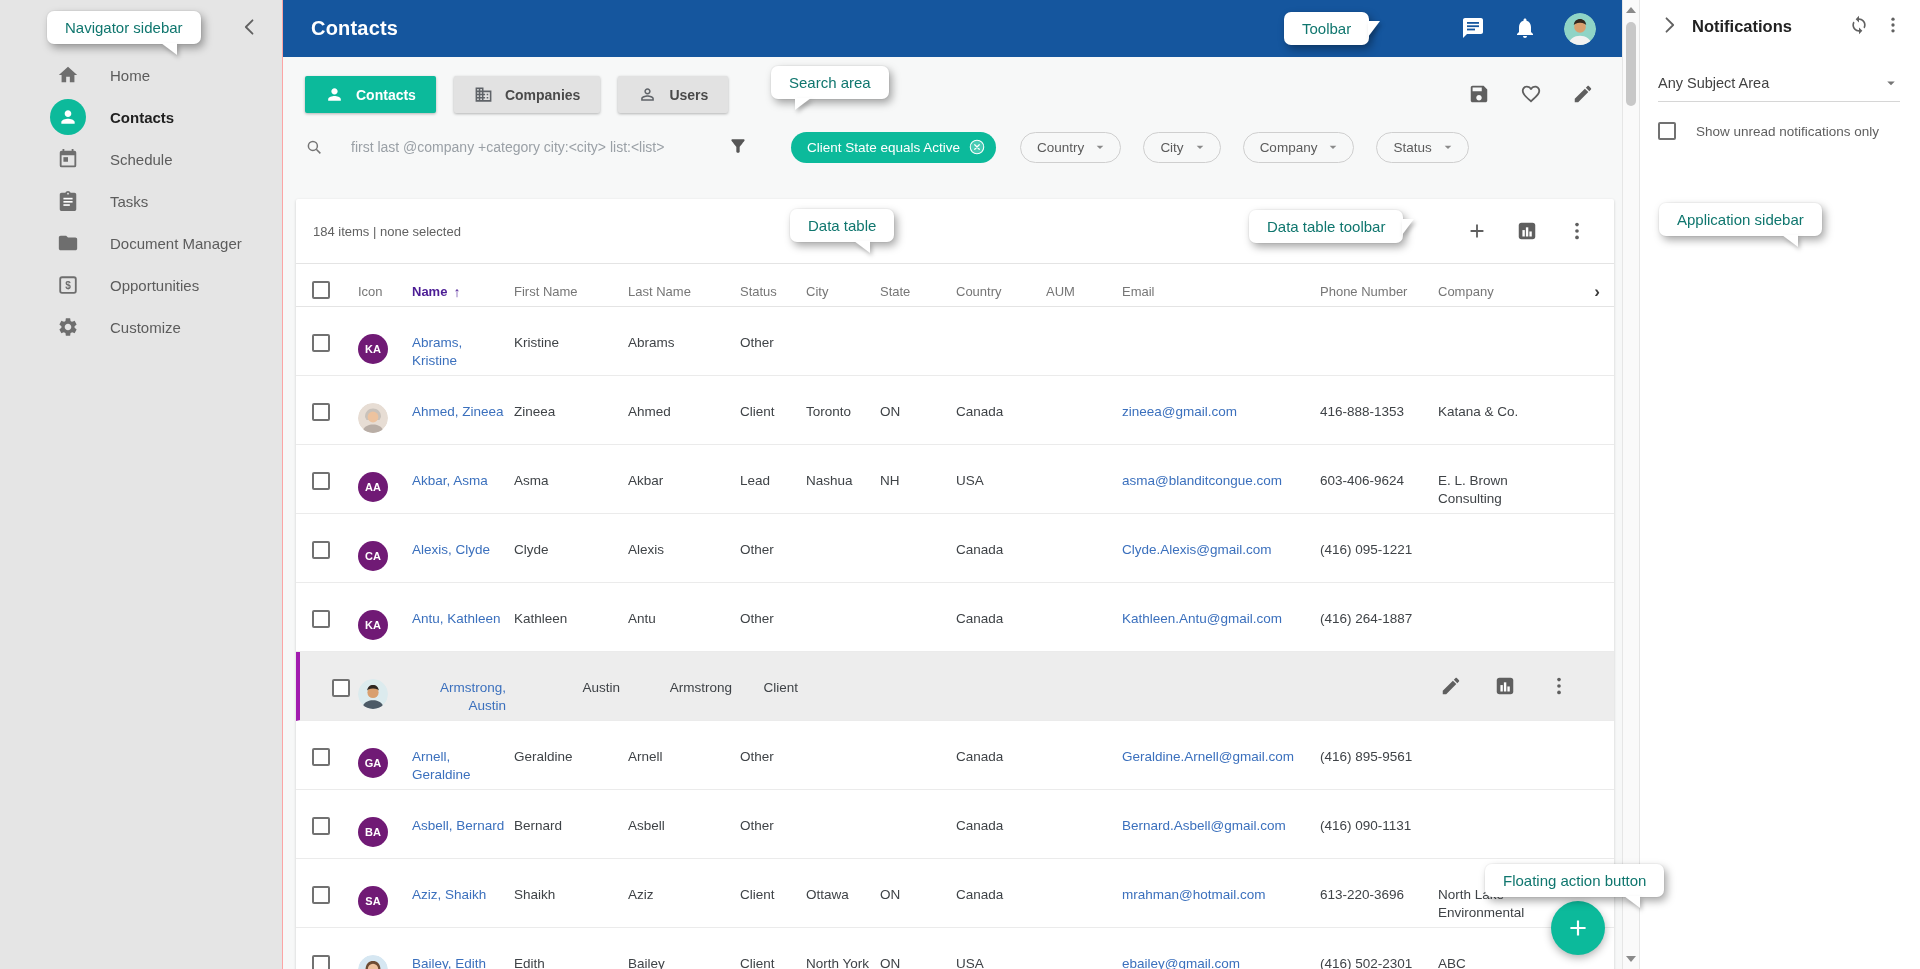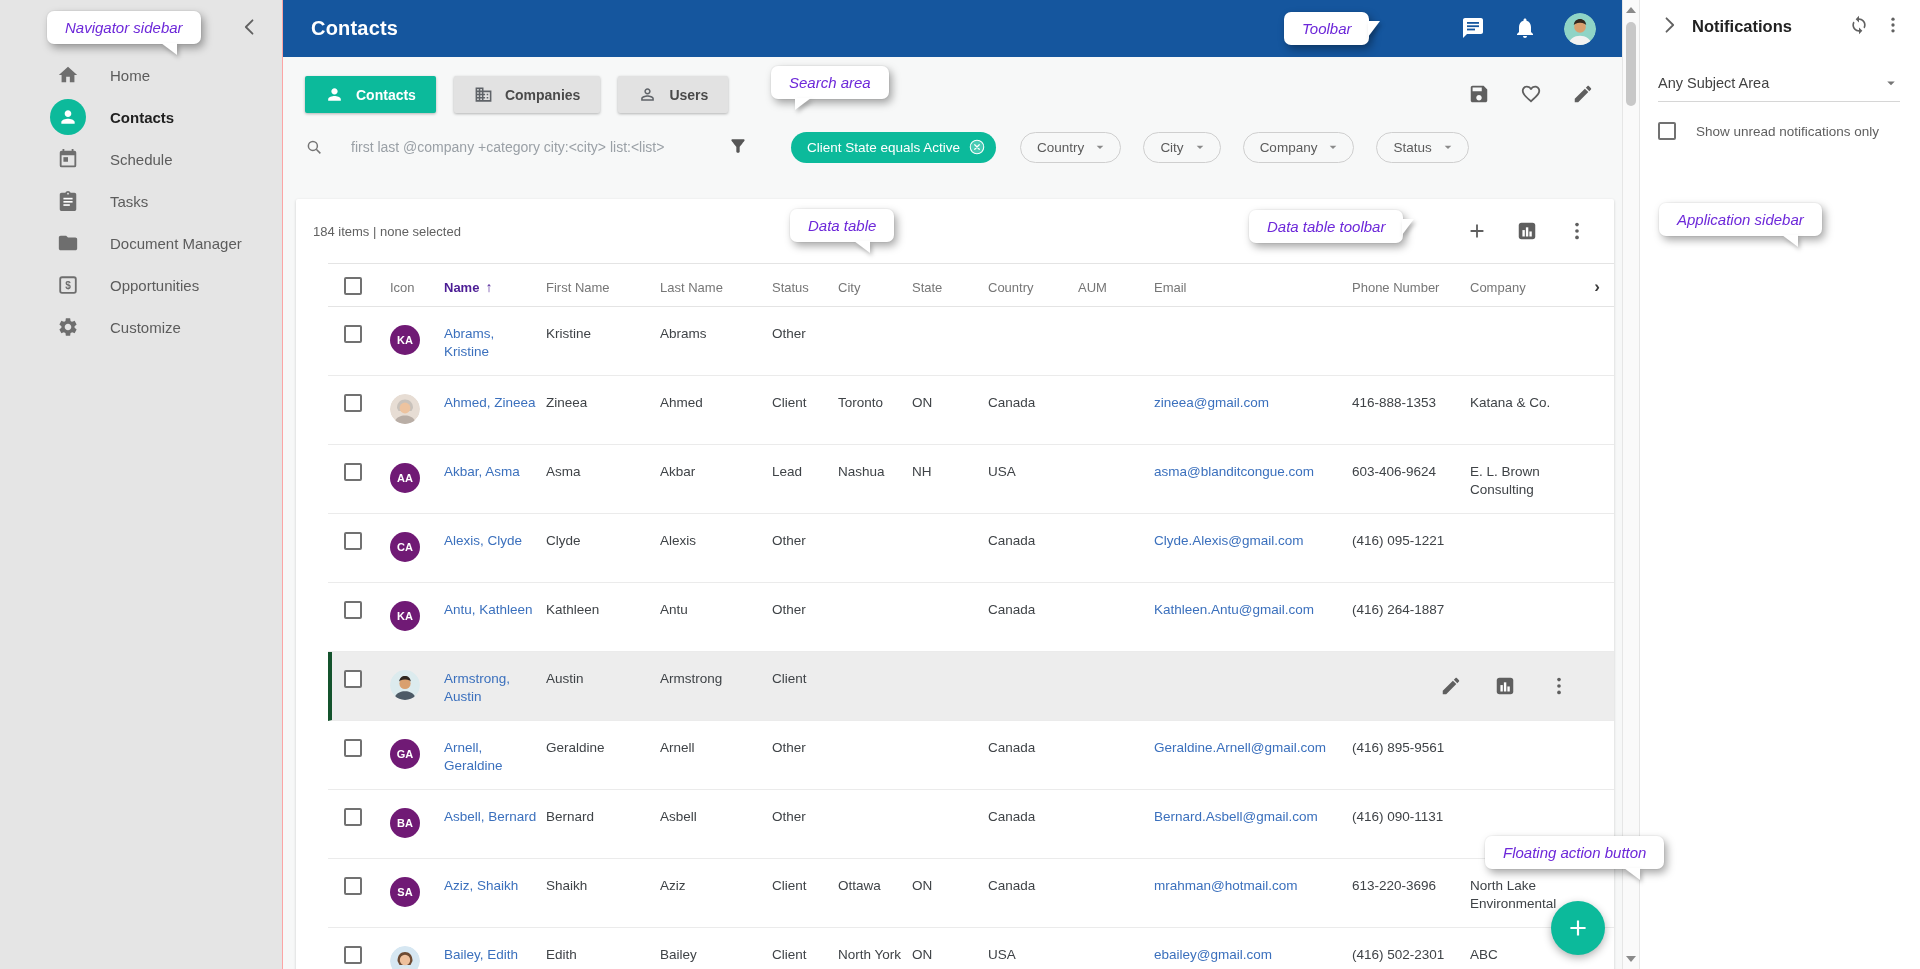--- a/index.html
+++ b/index.html
@@ -67,31 +67,31 @@
   
   .card { margin:34px 8px 0 13px; width:1318px; background:#fff; border-radius:2px;
           box-shadow:0 1px 3px rgba(0,0,0,.18); }
   .card-head { height:64px; display:flex; align-items:center; padding:0 26px 0 17px; }
   .summary { font-size:13px; color:#616161; }
   .card-head-icons { margin-left:auto; display:flex; gap:28px; align-items:center; }
   .card-head-icons button { border:none; background:none; cursor:pointer; width:22px; height:22px; color:#5f5f5f; }
   .card-head-icons svg { width:22px; height:22px; }
 
   .thead, .trow { display:grid; grid-template-columns:46px 54px 102px 114px 112px 66px 74px 76px 90px 76px 198px 118px 120px 1fr;
-                  padding:4px 10px 0 16px;margin-left:32px; }
+                  padding:13px 10px 0 16px; }
   .thead { height:44px; align-items:center; border-top:1px solid #e4e4e4; border-bottom:1px solid #e4e4e4;
            font-size:13px; color:#767676; }
   .th { display:flex; align-items:center; gap:6px; }
   .th.sorted { color:#4c1d95; font-weight:bold; }
   .sort-arrow { font-size:14px; }
   .th-chev { justify-self:end; color:#3c3c3c; font-size:17px; font-weight:bold; cursor:pointer; padding-right:4px; }
 
   .trow { height:69px; border-bottom:1px solid #ebebeb; position:relative; align-items:start; }
   .trow > div { padding-top:14px; font-size:13.5px; color:#3f4347; line-height:1.33; padding-right:8px; }
-  .trow.highlight { background:#ededed; border-left:4px solid #14532d; padding-left:12px; }
+  .trow.highlight { background:#ededed; border-left:4px solid #a21caf; padding-left:12px;text-align:right; }
   .cb { width:18px; height:18px; border:2px solid #717171; border-radius:2px; background:#fff; display:inline-block; cursor:pointer; }
   .avatar-i { width:30px; height:30px; border-radius:50%; background:#701a75; color:#fff; font-size:11px; font-weight:bold;
               display:flex; align-items:center; justify-content:center; }
   .avatar-p { width:30px; height:30px; border-radius:50%; overflow:hidden; display:block; }
   .avatar-p svg { width:30px; height:30px; display:block; }
   .lnk { color:#3b70bd; text-decoration:none; cursor:pointer; }
   .row-actions { position:absolute; right:36px; top:50%; transform:translateY(-50%); display:flex; gap:32px; padding-top:0 !important; }
   .row-actions button { border:none; background:none; cursor:pointer; width:22px; height:22px; color:#5f5f5f; }
   .row-actions svg { width:22px; height:22px; }
 
@@ -116,21 +116,21 @@
   .appside-head svg { width:20px; height:20px; }
   .appside-title { font-size:16.5px; color:#212121; font-weight:bold; margin-right:auto; }
   .subject-select { margin:24px 20px 0 18px; display:flex; align-items:center; border-bottom:1px solid #d6d6d6;
                     padding-bottom:9px; font-size:14.5px; color:#424242; cursor:pointer; }
   .subject-select .ic { margin-left:auto; width:18px; height:18px; color:#757575; }
   .subject-select svg { width:18px; height:18px; }
   .unread-row { display:flex; align-items:center; gap:20px; margin:20px 18px 0 18px; font-size:13.5px; color:#5f5f5f; cursor:pointer; }
 
   
   .callout { position:absolute; z-index:50; background:#fff; border-radius:7px; padding:8px 18px; font-size:15px;
-             color:#6d28d9; white-space:nowrap; box-shadow:3px 4px 8px rgba(0,0,0,.35), 0 0 0 1px rgba(0,0,0,.03);font-style:italic; }
+             color:#0f766e; white-space:nowrap; box-shadow:3px 4px 8px rgba(0,0,0,.35), 0 0 0 1px rgba(0,0,0,.03); }
   .callout::after { content:""; position:absolute; width:0; height:0; filter:drop-shadow(2px 3px 2px rgba(0,0,0,.25)); }
   .tail-br::after { right:24px; bottom:-11px; border-top:12px solid #fff; border-left:16px solid transparent; }
   .tail-bl::after { left:24px; bottom:-11px; border-top:12px solid #fff; border-right:16px solid transparent; }
   .tail-right::after { right:-11px; top:9px; border-left:12px solid #fff; border-bottom:16px solid transparent; }
 
   .ic { display:inline-flex; align-items:center; justify-content:center; }
 </style>
 </head>
 <body>
 
@@ -669,15 +669,15 @@
         </svg>
       </span>
     </button>
 
   <div class="callout tail-br" style="left:47px;   top:11px;">Navigator sidebar</div>
   <div class="callout tail-right" style="left:1284px; top:12px;text-align:right;">Toolbar</div>
   <div class="callout tail-bl" style="left:771px;  top:66px;">Search area</div>
   <div class="callout tail-br" style="left:790px;  top:209px;">Data table</div>
   <div class="callout tail-right" style="left:1249px; top:210px;">Data table toolbar</div>
   <div class="callout tail-br" style="left:1659px; top:203px;">Application sidebar</div>
-  <div class="callout tail-br" style="left:1485px; top:836px;">Floating action button</div>
+  <div class="callout tail-br" style="left:1485px; top:864px;">Floating action button</div>
 
 </div>
 
 </body></html>

